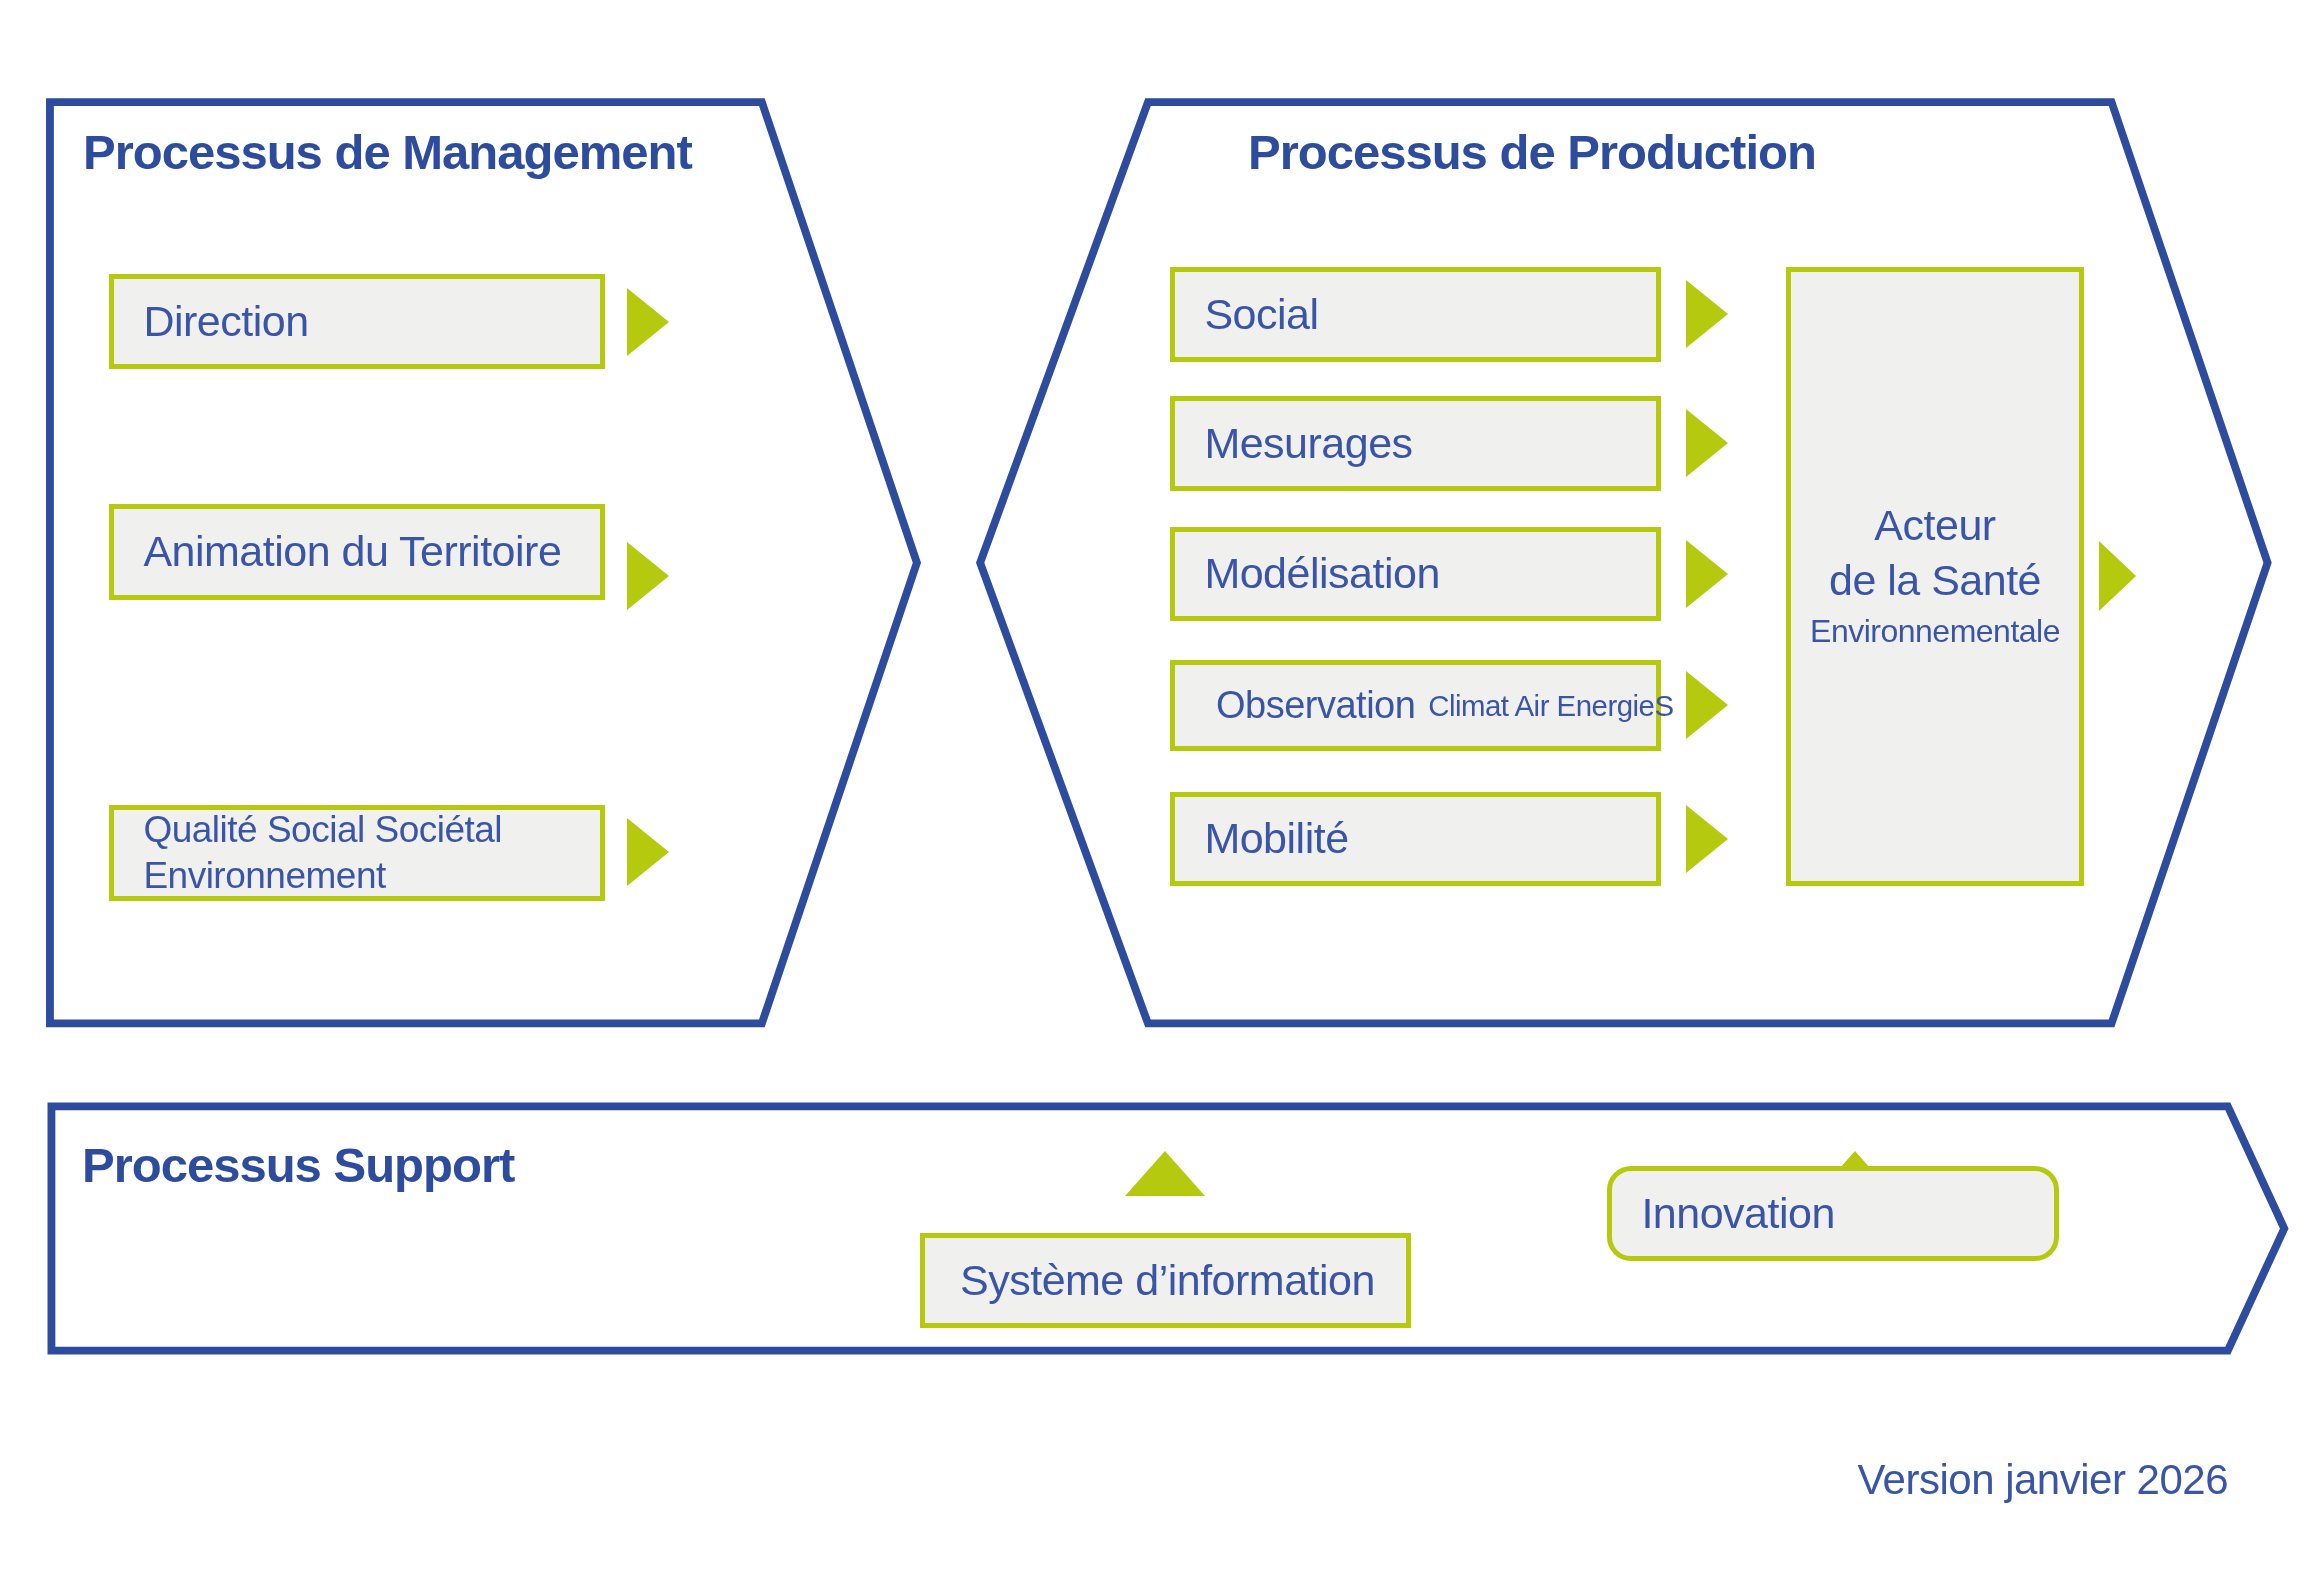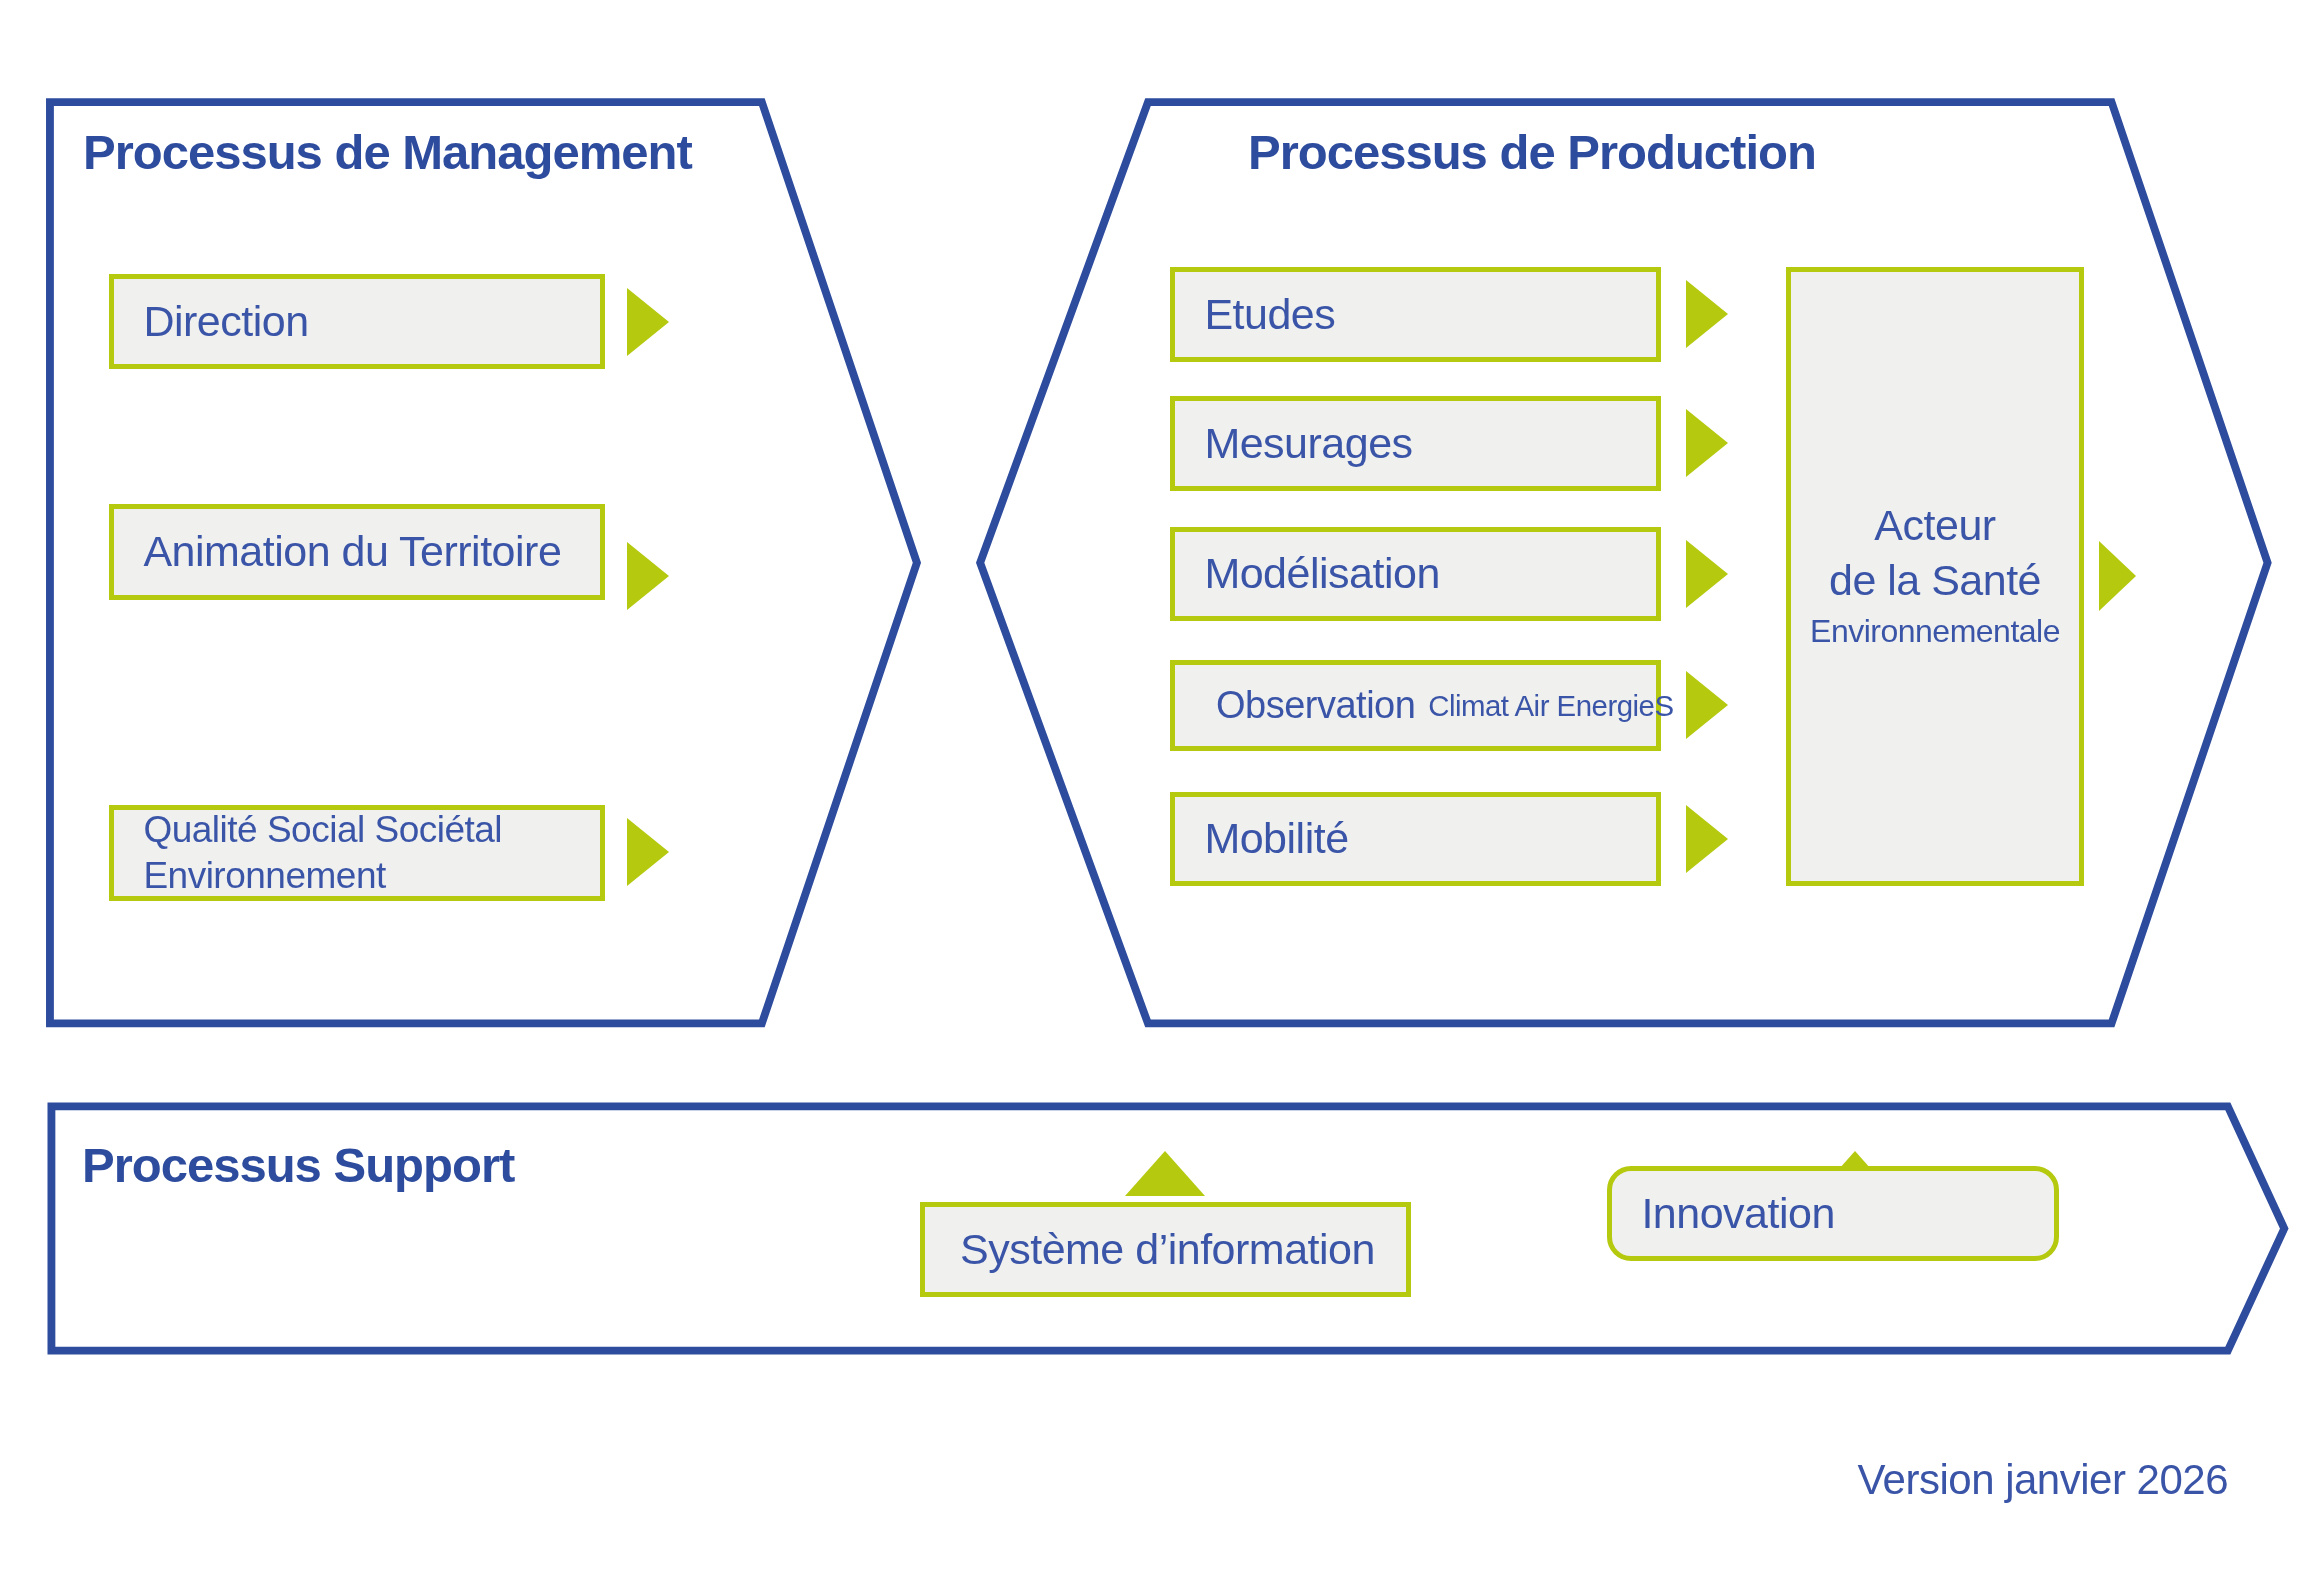--- a/index.html
+++ b/index.html
@@ -78,21 +78,21 @@
   <div class="arrow-right" style="left:627px;top:542px;"></div>
 
   <div class="box" style="left:109px;top:805px;width:496px;height:96px;">
     <span class="box-label small" style="max-width:442px;">Qualité Social Sociétal Environnement</span>
   </div>
   <div class="arrow-right" style="left:627px;top:818px;"></div>
 
   <h1 class="title" style="left:1248px;top:124px;">Processus de Production</h1>
 
   <div class="box" style="left:1170px;top:267px;width:491px;height:95px;">
-    <span class="box-label">Etudes</span>
+    <span class="box-label">Social</span>
   </div>
   <div class="arrow-right" style="left:1686px;top:280px;"></div>
 
   <div class="box" style="left:1170px;top:396px;width:491px;height:95px;">
     <span class="box-label">Mesurages</span>
   </div>
   <div class="arrow-right" style="left:1686px;top:409px;"></div>
 
   <div class="box" style="left:1170px;top:527px;width:491px;height:94px;">
     <span class="box-label">Modélisation</span>
@@ -113,21 +113,21 @@
   <div class="result-box" style="left:1786px;top:267px;width:298px;height:619px;">
     <span class="result-line">Acteur</span>
     <span class="result-line">de la Santé</span>
     <span class="result-line small">Environnementale</span>
   </div>
   <div class="arrow-right big" style="left:2099px;top:541px;"></div>
 
   <h1 class="title" style="left:82px;top:1137px;">Processus Support</h1>
 
   <div class="arrow-up" style="left:1125px;top:1151px;"></div>
-  <div class="box" style="left:920px;top:1202px;width:491px;height:95px;padding-left:35px;">
+  <div class="box" style="left:920px;top:1233px;width:491px;height:95px;padding-left:35px;">
     <span class="box-label">Système d’information</span>
   </div>
 
   <div class="arrow-up" style="left:1815px;top:1151px;"></div>
   <div class="box" style="left:1607px;top:1166px;width:452px;height:95px;border-radius:24px;">
     <span class="box-label">Innovation</span>
   </div>
 
   <div class="version" style="right:91px;top:1456px;">Version janvier 2026</div>
 

